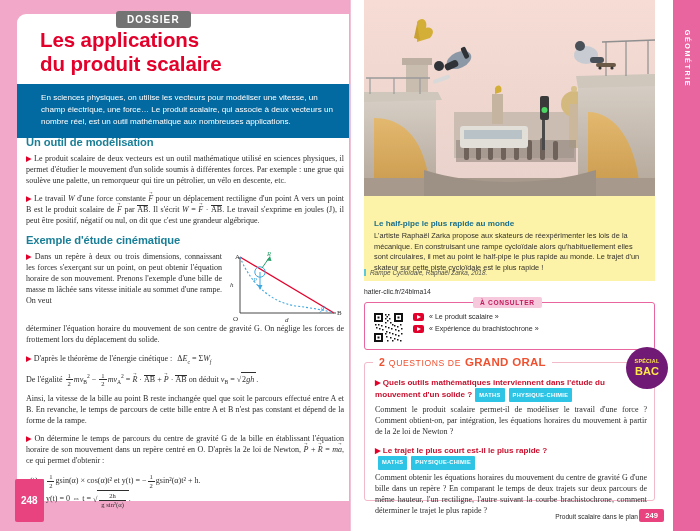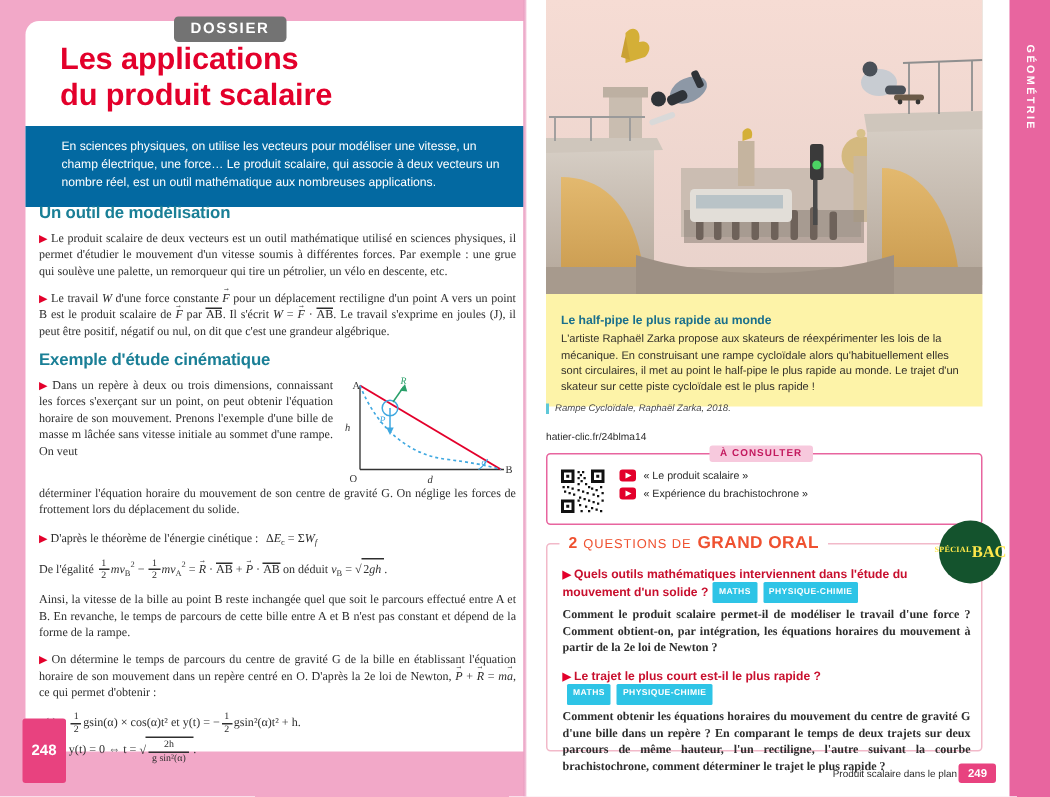--- a/index.html
+++ b/index.html
@@ -99,21 +99,21 @@
     position: absolute; top: 54px; left: 50%; transform: translateX(-50%) rotate(90deg);
     transform-origin: center; white-space: nowrap;
     color: #ffffff; font-size: 7.2px; font-weight: bold; letter-spacing: 1.6px;
   }
   .photo {
     position: absolute; left: 13px; top: 0px; width: 291px; height: 196px;
     overflow: hidden; background: #d9cfc6;
   }
   .yellow-box {
     position: absolute; left: 13px; top: 196px; width: 291px;
-    background: #fdf3a8; padding: 13px 10px 8px 10px;
+    background: #fdf3a8; padding: 23px 10px 8px 10px;
   }
   .yellow-title {
     color: #1a6f8c; font-size: 8.1px; font-weight: bold; margin-bottom: 3px;
   }
   .yellow-text { font-size: 7.4px; line-height: 10.6px; color: #33302a; }
   .credit {
     position: absolute; left: 13px; top: 269px; width: 291px;
     font-size: 6.4px; font-style: italic; color: #4a4a4a;
     border-left: 2px solid #5fc8d8; padding-left: 4px;
   }
@@ -158,41 +158,41 @@
     position: absolute; left: 8px; top: -7px;
     background: #ffffff; padding: 0 6px;
     display: flex; align-items: baseline;
   }
   .oral-num { color: #ef5130; font-size: 10.5px; font-weight: bold; margin-right: 4px; }
   .oral-q { color: #ef5130; font-size: 8.6px; letter-spacing: 0.6px; margin-right: 4px; }
   .oral-go { color: #ef5130; font-size: 11.5px; font-weight: bold; letter-spacing: 0.3px; }
   .bac-badge {
     position: absolute; right: -14px; top: -16px;
     width: 42px; height: 42px; border-radius: 50%;
-    background: #14532d; color: #ffe84a;
-    display: flex; flex-direction: row; align-items: center; justify-content: center;
-    font-weight: bold; text-align: center; line-height: 1; font-family: Liberation Serif, serif;
+    background: #701a75; color: #ffe84a;
+    display: flex; flex-direction: column; align-items: center; justify-content: center;
+    font-weight: bold; text-align: center; line-height: 1;
   }
   .bac-s { font-size: 5.4px; letter-spacing: 0.2px; }
   .bac-b { font-size: 11px; margin-top: 1px; }
   .oral-body { position: absolute; left: 10px; top: 14px; width: 272px; }
   .q-title {
     color: #c8102e; font-size: 8.1px; font-weight: bold;
     line-height: 11px; margin-bottom: 2px;
   }
   .tags { display: inline-flex; gap: 4px; vertical-align: middle; margin-left: 3px; }
   .tag {
     background: #2ec4e6; color: #ffffff;
     font-size: 5.7px; font-weight: bold; letter-spacing: 0.3px;
     padding: 1.5px 4px; border-radius: 1px; white-space: nowrap;
   }
   .q-body {
     font-family: "Liberation Serif", serif;
     font-size: 8.05px; line-height: 11.2px; text-align: justify;
-    color: #2e2e2e; margin-bottom: 7px; font-weight: bold;
+    color: #2e2e2e; margin-bottom: 7px;
   }
 
   
   .folio-left {
     position: absolute; left: 15px; bottom: 9px;
     background: #e8427f; color: #ffffff;
     font-size: 10px; font-weight: bold; padding: 16px 6px; border-radius: 2px;
   }
   .folio-right {
     position: absolute; right: 36px; bottom: 9px;
@@ -223,21 +223,21 @@
       <div class="title-line">du produit scalaire</div>
     </div>
 
     <div class="intro-band">En sciences physiques, on utilise les vecteurs pour modéliser une vitesse, un champ électrique, une force… Le produit scalaire, qui associe à deux vecteurs un nombre réel, est un outil mathématique aux nombreuses applications.</div>
 
     <div class="content">
 
       <h2 class="sec">Un outil de modélisation</h2>
 
       <div class="para">
-        <span class="bullet">▶</span><span>Le produit scalaire de deux vecteurs est un outil mathématique utilisé en sciences physiques, il permet d'étudier le mouvement d'un vitesse soumis à différentes forces. Par exemple : une grue qui soulève une palette, un remorqueur qui tire un pétrolier, un vélo en descente, etc.</span>
+        <span class="bullet">▶</span><span>Le produit scalaire de deux vecteurs est un outil mathématique utilisé en sciences physiques, il permet d'étudier le mouvement d'un solide soumis à différentes forces. Par exemple : une grue qui soulève une palette, un remorqueur qui tire un pétrolier, un vélo en descente, etc.</span>
       </div>
 
       <div class="para">
         <span class="bullet">▶</span><span>Le travail </span><i>W</i><span> d'une force constante </span><span class="vec"><i>F</i></span><span> pour un déplacement rectiligne d'un point A vers un point B est le produit scalaire de </span><span class="vec"><i>F</i></span><span> par </span><span class="ovl">AB</span><span>. Il s'écrit </span><i>W</i> = <span class="vec"><i>F</i></span> · <span class="ovl">AB</span><span>. Le travail s'exprime en joules (J), il peut être positif, négatif ou nul, on dit que c'est une grandeur algébrique.</span>
       </div>
 
       <h2 class="sec">Exemple d'étude cinématique</h2>
 
       <div style="position:relative; min-height:76px;">
         <div class="diagram">

